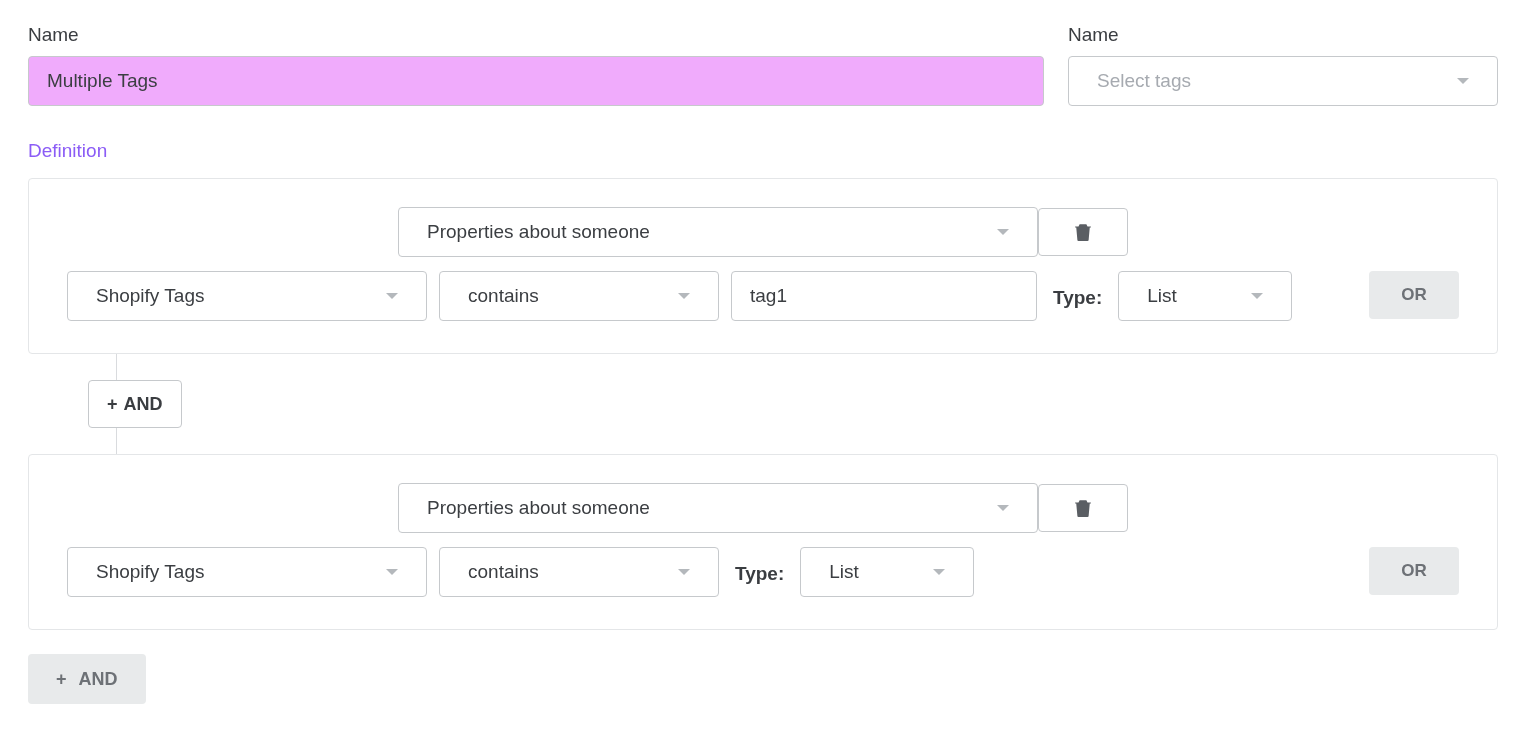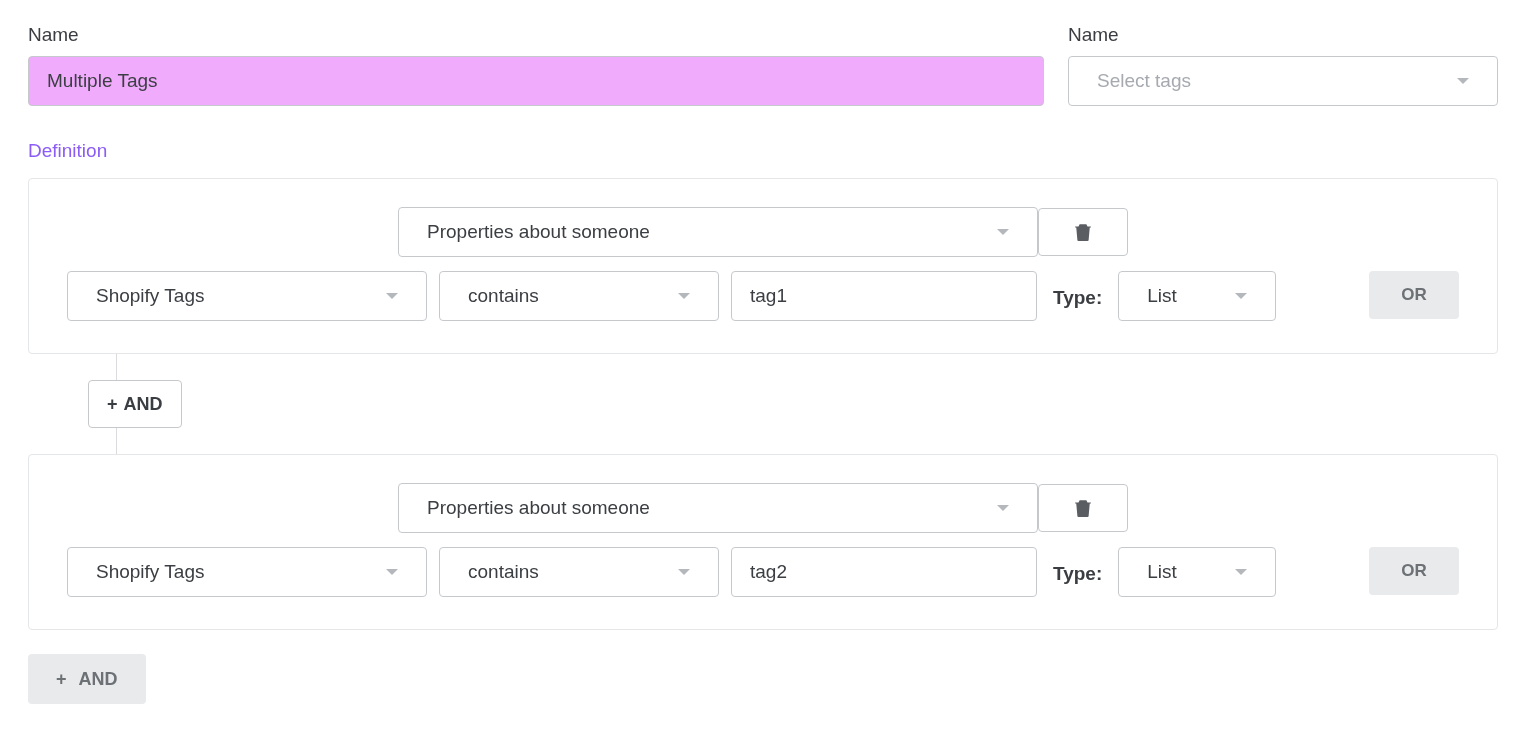--- a/index.html
+++ b/index.html
@@ -100,21 +100,21 @@
       color: #3b3e42;
       background: #fff;
     }
     .type-label {
       font-size: 19px;
       font-weight: 700;
       color: #3a3d41;
       margin: 16px 4px;
     }
     .select-type {
-      width: 158px;
+      width: 174px;
     }
     .spacer {
       flex: 1;
     }
     .delete-btn {
       width: 90px;
       height: 48px;
       border: 1px solid #c6c9cc;
       border-radius: 4px;
       background: #fff;
@@ -272,21 +272,20 @@
   </div>
   <div class="condition-row">
     <div class="select-input select-field">
       <span>Shopify Tags</span>
       <span class="caret"></span>
     </div>
     <div class="select-input select-operator">
       <span>contains</span>
       <span class="caret"></span>
     </div>
-    <input type="text" class="value-input" value="tag2" style="">
     <span class="type-label">Type:</span>
     <div class="select-input select-type">
       <span>List</span>
       <span class="caret"></span>
     </div>
     <div class="spacer"></div>
     <button class="or-btn">OR</button>
   </div>
 </div>
 

